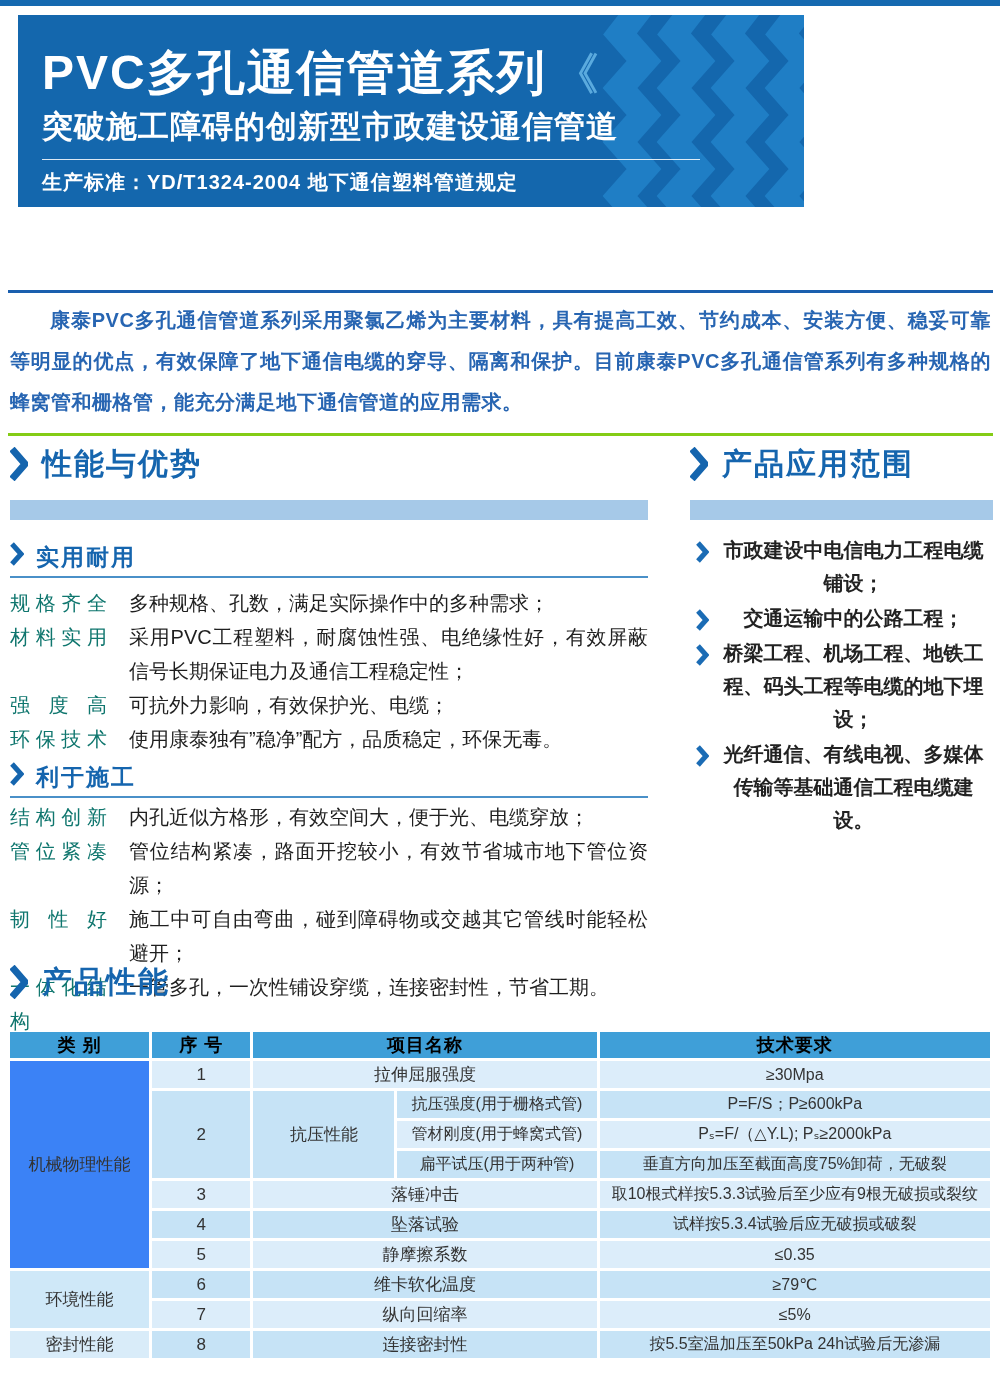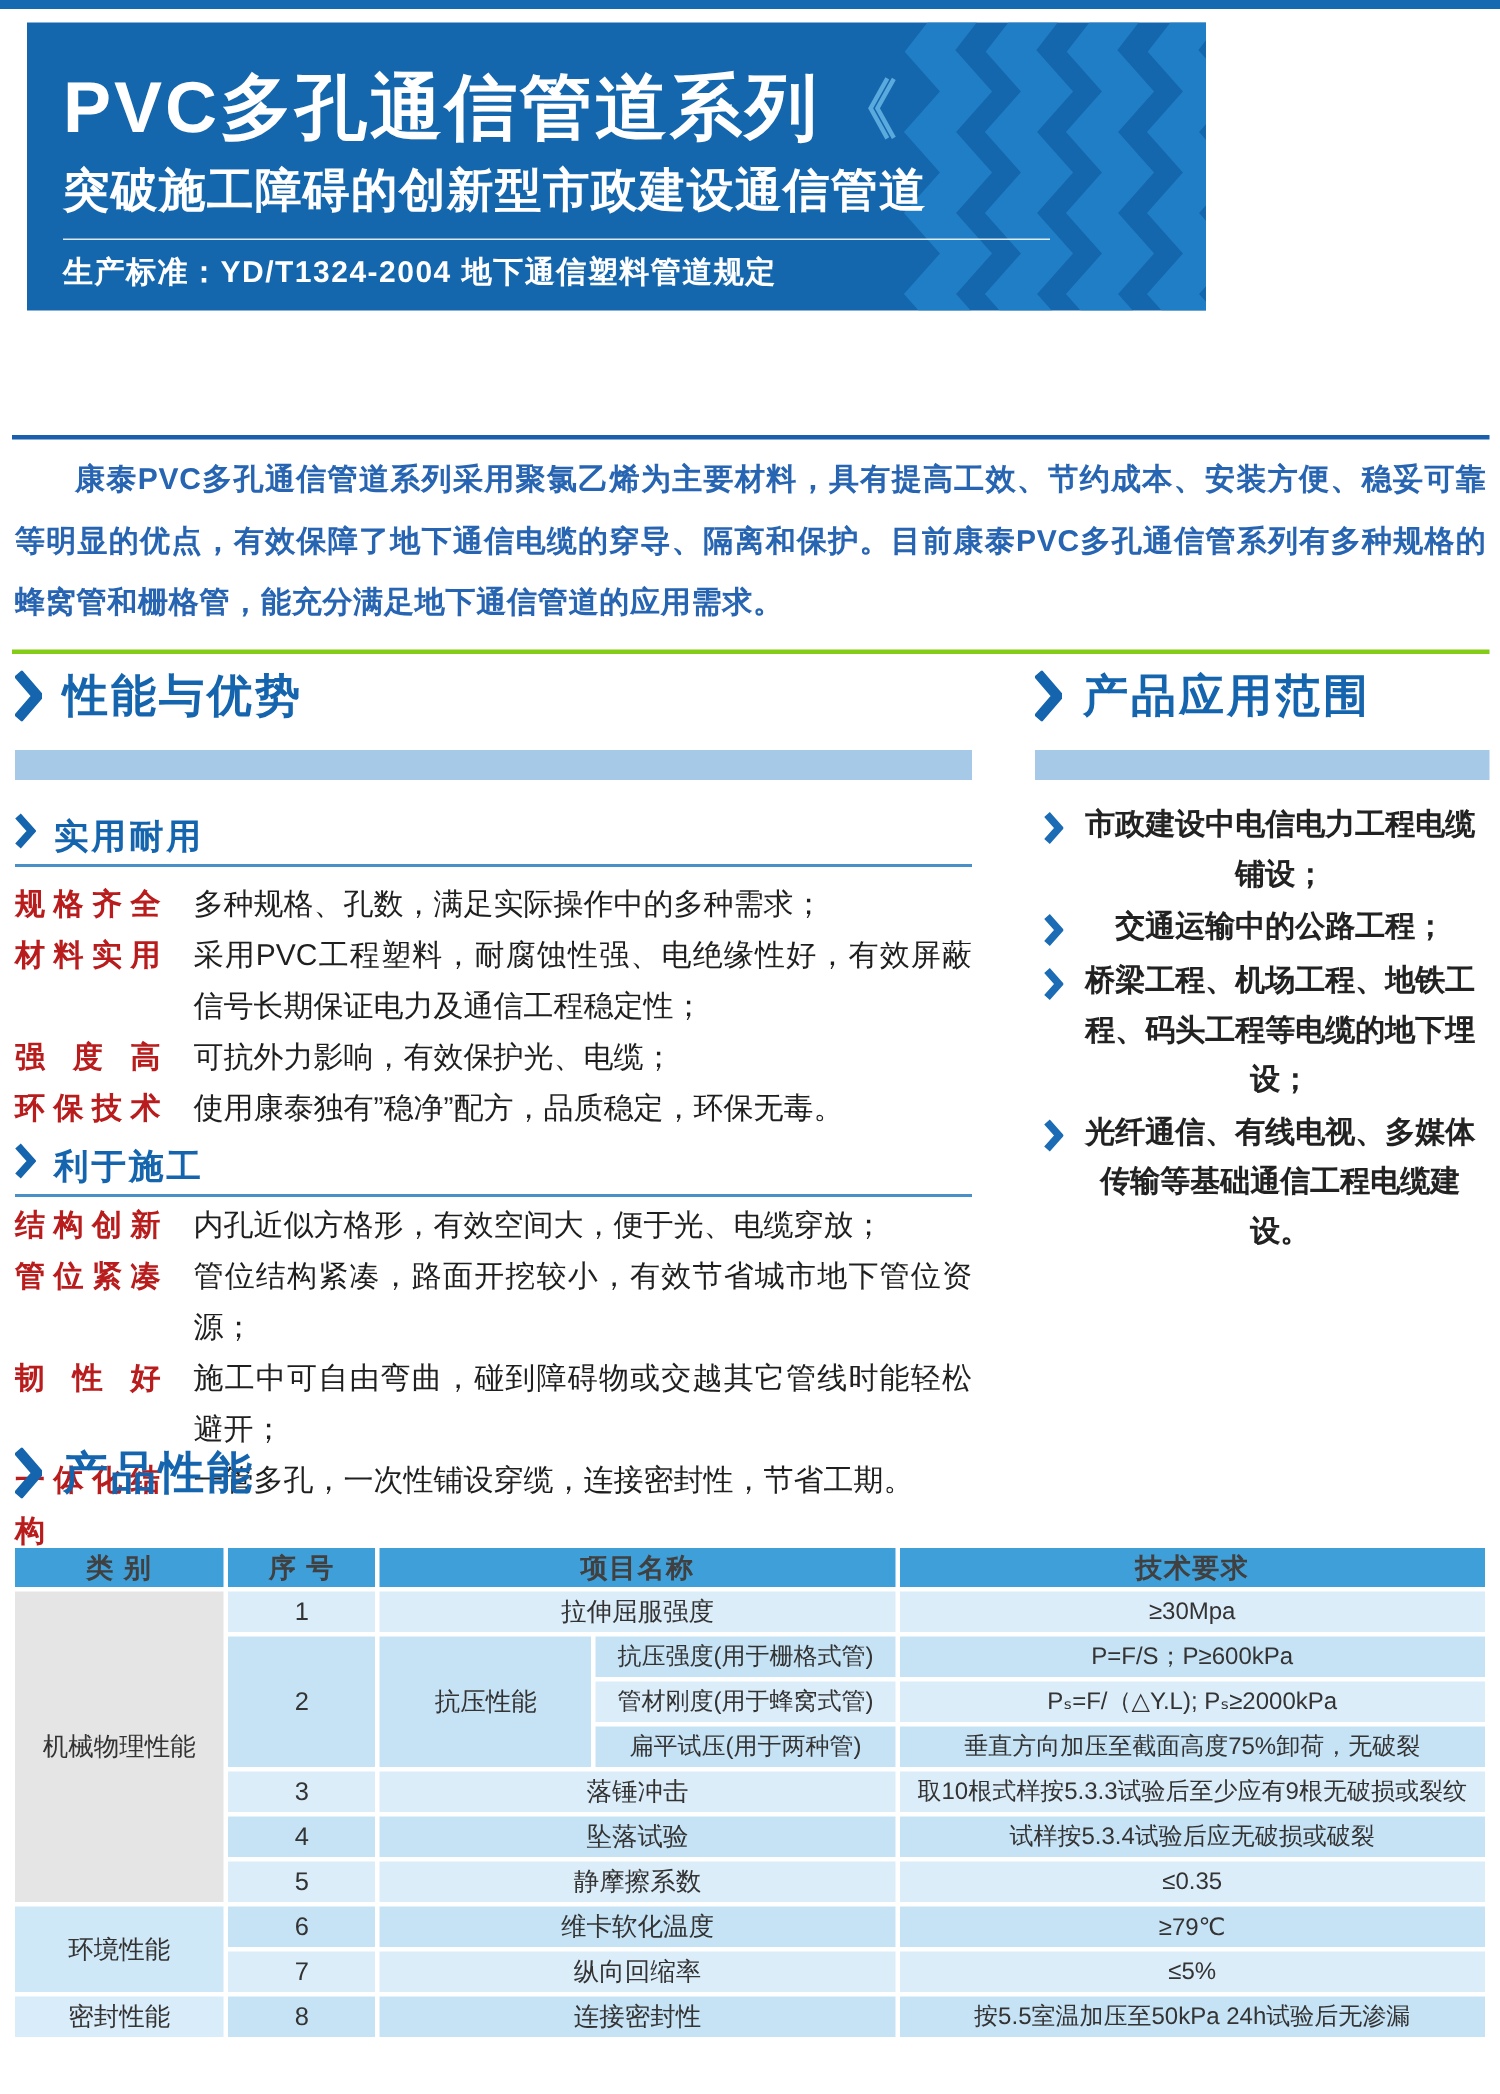--- a/index.html
+++ b/index.html
@@ -36,44 +36,44 @@
   
   .left-col{position:absolute;left:10px;top:444px;width:638px;}
   .sub-head{display:flex;margin-top:22px;padding-bottom:4px;
             border-bottom:2px solid #4a90c8;}
   .sub-head.second{margin-top:6px;}
   .sub-head .txt{font-size:23px;line-height:30px;font-weight:bold;color:#1565ae;
                  letter-spacing:2px;margin-left:12px;}
   .feature-list{margin-top:8px;}
   .feature-list.second{margin-top:2px;}
   .feature-row{display:flex;line-height:34px;font-size:20px;}
-  .f-label{flex:none;width:97px;color:#b91c1c;font-weight:bold;
+  .f-label{flex:none;width:97px;color:#0f766e;font-weight:normal;
            text-align:justify;text-align-last:justify;}
   .f-text{flex:1;margin-left:22px;color:#1f1f1f;text-align:justify;}
 
   
   .right-col{position:absolute;left:690px;top:444px;width:303px;}
   .app-list{margin-top:14px;text-align:center;}
   .app-item{display:flex;margin-bottom:2px;}
   .app-bullet{flex:none;width:24px;padding-top:7px;}
   .app-text{flex:1;font-size:20px;line-height:33px;font-weight:bold;color:#222;}
 
   
   .perf{position:absolute;left:10px;top:962px;width:983px;}
   table.perf-table{margin-top:27px;margin-left:-3px;width:986px;border-collapse:separate;
                    border-spacing:3px;table-layout:fixed;}
-  .perf-table th{background:#3f9fd8;color:#404040;font-size:18px;font-weight:bold;height:26px;
+  .perf-table th{background:#3f9fd8;color:#000000;font-size:18px;font-weight:bold;height:26px;
                  letter-spacing:1px;text-align:center;vertical-align:middle;padding:0;}
   .perf-table td{height:27px;text-align:center;vertical-align:middle;font-size:17px;color:#333;
                  padding:0 2px;overflow:hidden;}
   .perf-table td.req{font-size:16px;}
   .perf-table td.subitem{font-size:16px;}
   .light{background:#dcedfa;}
   .mid{background:#c6e3f6;}
-  .cat-mech{background:#e5e5e5;}
+  .cat-mech{background:#3b82f6;}
   .cat-env{background:#cfe8f8;}
   .cat-seal{background:#d9ecf9;}
 </style>
 </head>
 <body>
 
 <div class="page">
 
   <div class="top-strip"></div>
 

